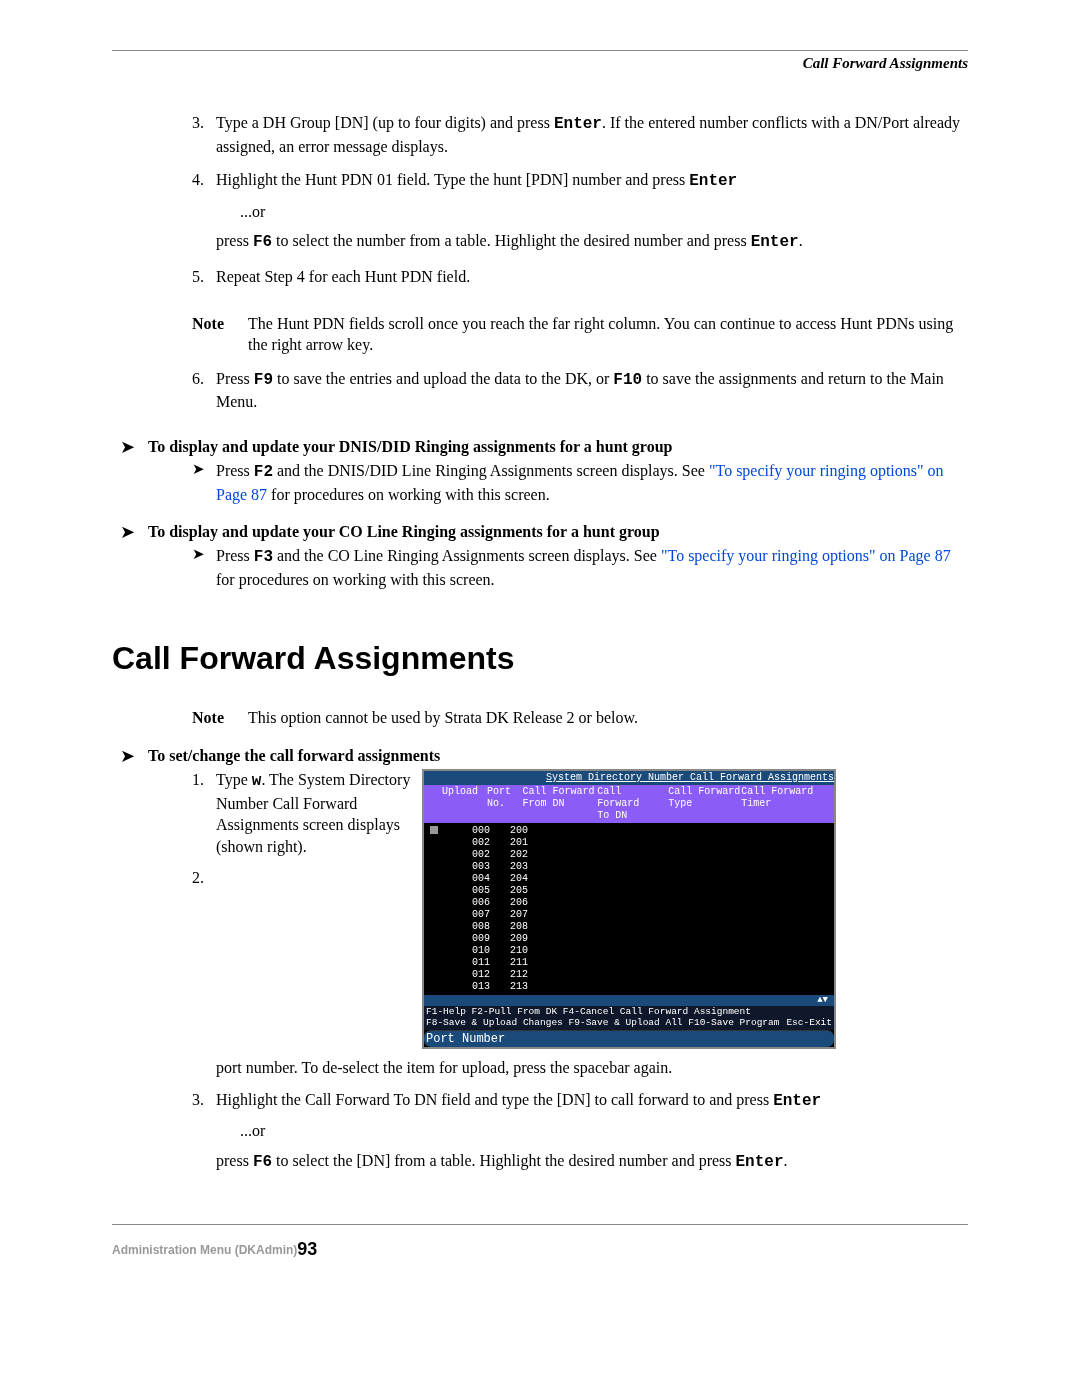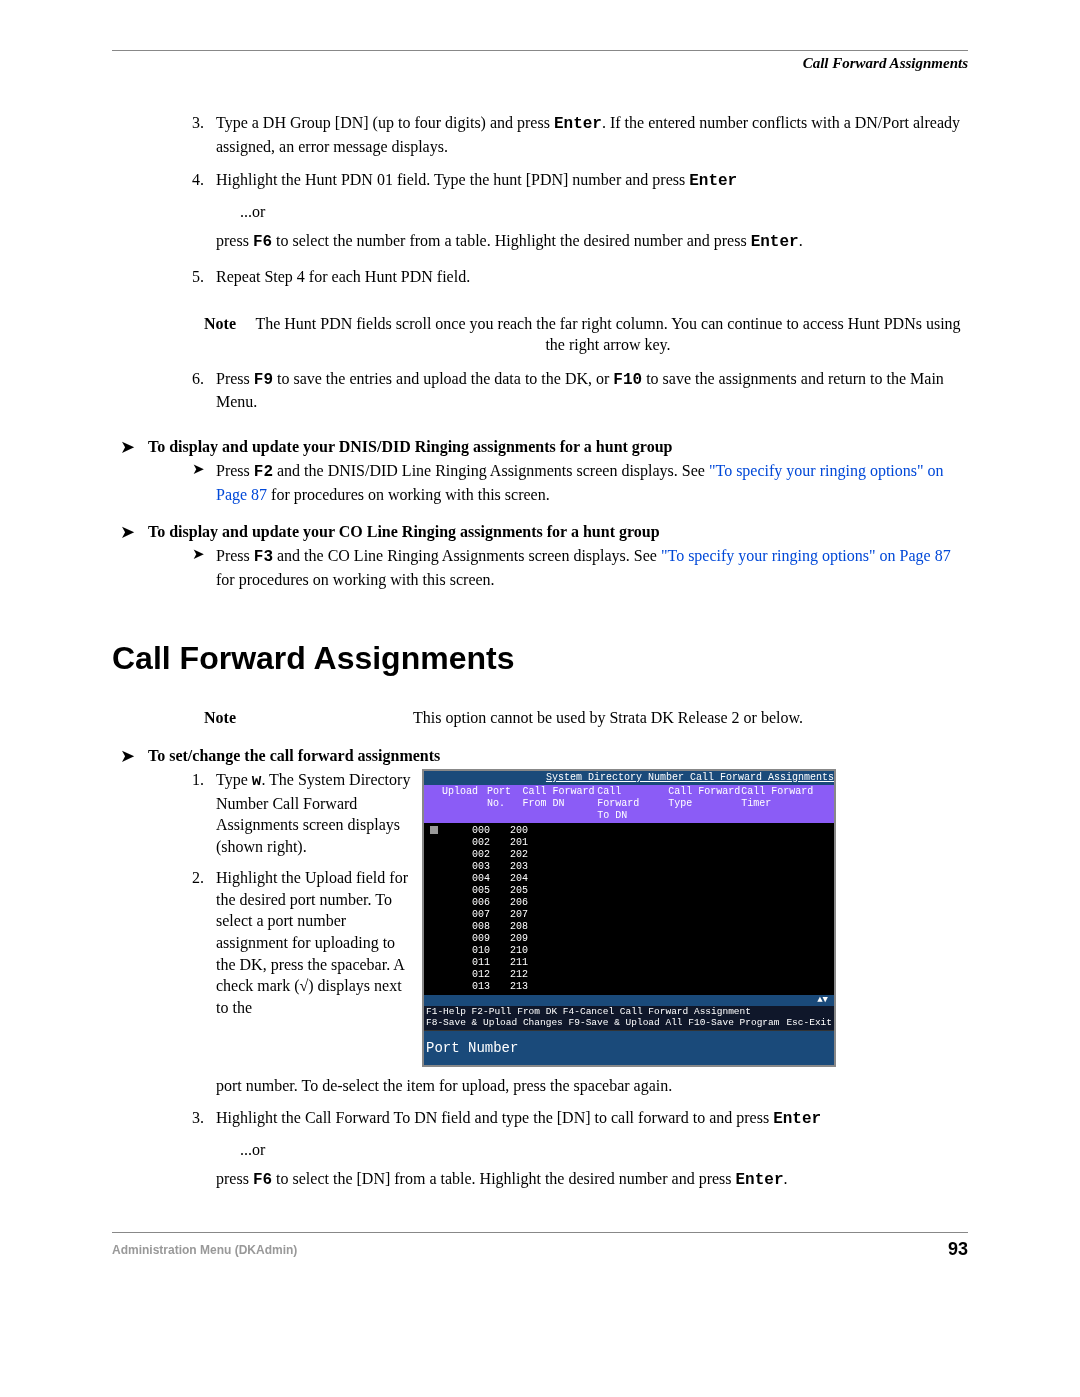--- a/index.html
+++ b/index.html
@@ -44,21 +44,20 @@
   .step-body {
     flex: 1;
   }
   .mono { font-family: 'Courier New', monospace; font-weight: bold; }
   .note-row {
     display: flex;
     margin-top: 16px;
     margin-bottom: 12px;
     margin-left: 80px;
     line-height: 1.35;
-    text-align: center;
   }
   .note-label {
     width: 56px;
     font-weight: bold;
     flex-shrink: 0;
   }
   .note-body { flex: 1; }
   .indent1 { margin-left: 24px; margin-top:8px; margin-bottom:8px;}
   .arrow-heading {
     display: flex;
@@ -172,29 +171,30 @@
     background: #0f172a;
     color:#fff;
     padding: 1px 2px;
     font-size:9.5px;
     line-height:1.15;
   }
   .term-foot div{display:flex; justify-content:space-between;}
   .term-status{
     background:#1a4a7a;
     color:#fff;
-    padding:9px 2px;
-    font-size:14px;
+    padding:1px 2px;
+    font-size:12px;
     border-top:1px solid #333;
+    border-radius:7px;
   }
   .footer {
     border-top: 1px solid #888;
-    padding-top: 6px;
-    display: flex;
-    justify-content: space-between;
+    padding-top: 14px;
+    display: flex;
+    justify-content: flex-start;
     align-items: center;
     position: absolute;
     bottom: 40px;
     left: 112px;
     right: 112px;
   }
   .footer-left {
     font-family: Arial, Helvetica, sans-serif;
     font-size: 12px;
     font-weight: bold;
@@ -289,21 +289,20 @@
   <div class="two-col">
     <div class="left">
       <div class="step">
         <div class="step-num">1.</div>
         <div class="step-body">
           <span>Type </span><span class="mono">w</span><span>. The System Directory Number Call Forward Assignments screen displays (shown right).</span>
         </div>
       </div>
       <div class="step">
         <div class="step-num">2.</div>
-        <div class="step-body">Highlight the Upload field for the desired port number. To select a port number assignment for uploading to the DK, press the spacebar. A check mark (√) displays next to the </div>
       </div>
     </div>
     <div class="right">
       <div class="terminal">
         <div class="term-title">System Directory Number Call Forward Assignments</div>
         <div class="term-headrow">
           <div class="th-upload">Upload</div>
           <div class="th-port" style="white-space:pre-line;">Port
 No.</div>
           <div class="th-cf1" style="white-space:pre-line;">Call Forward

